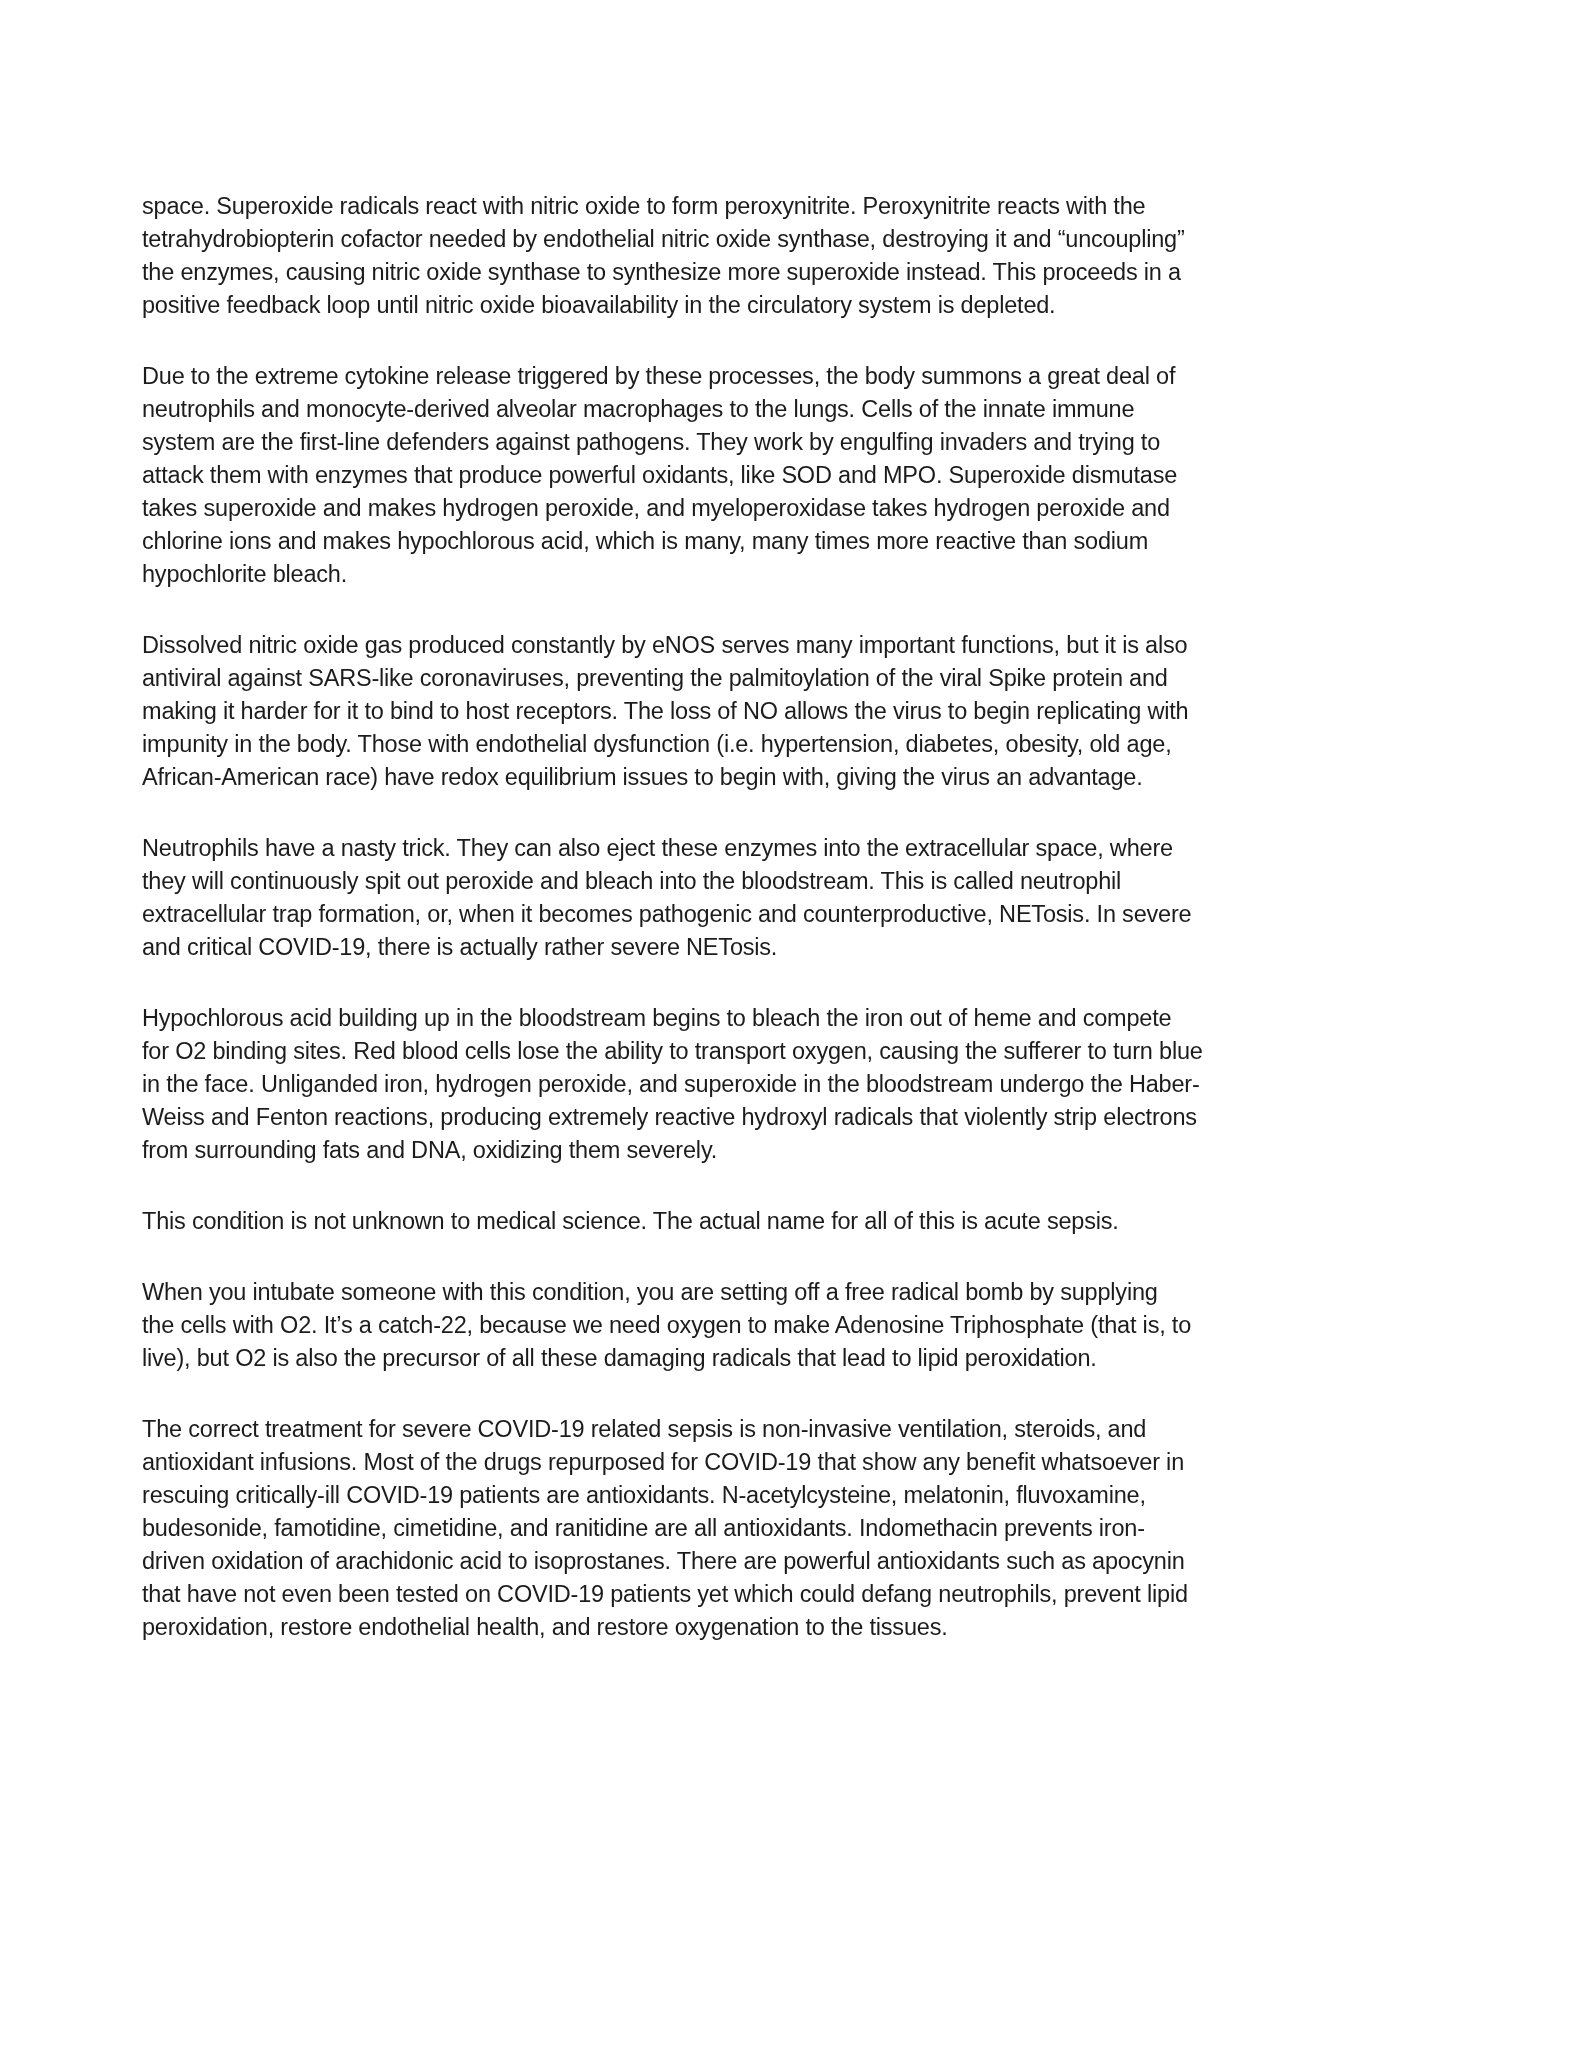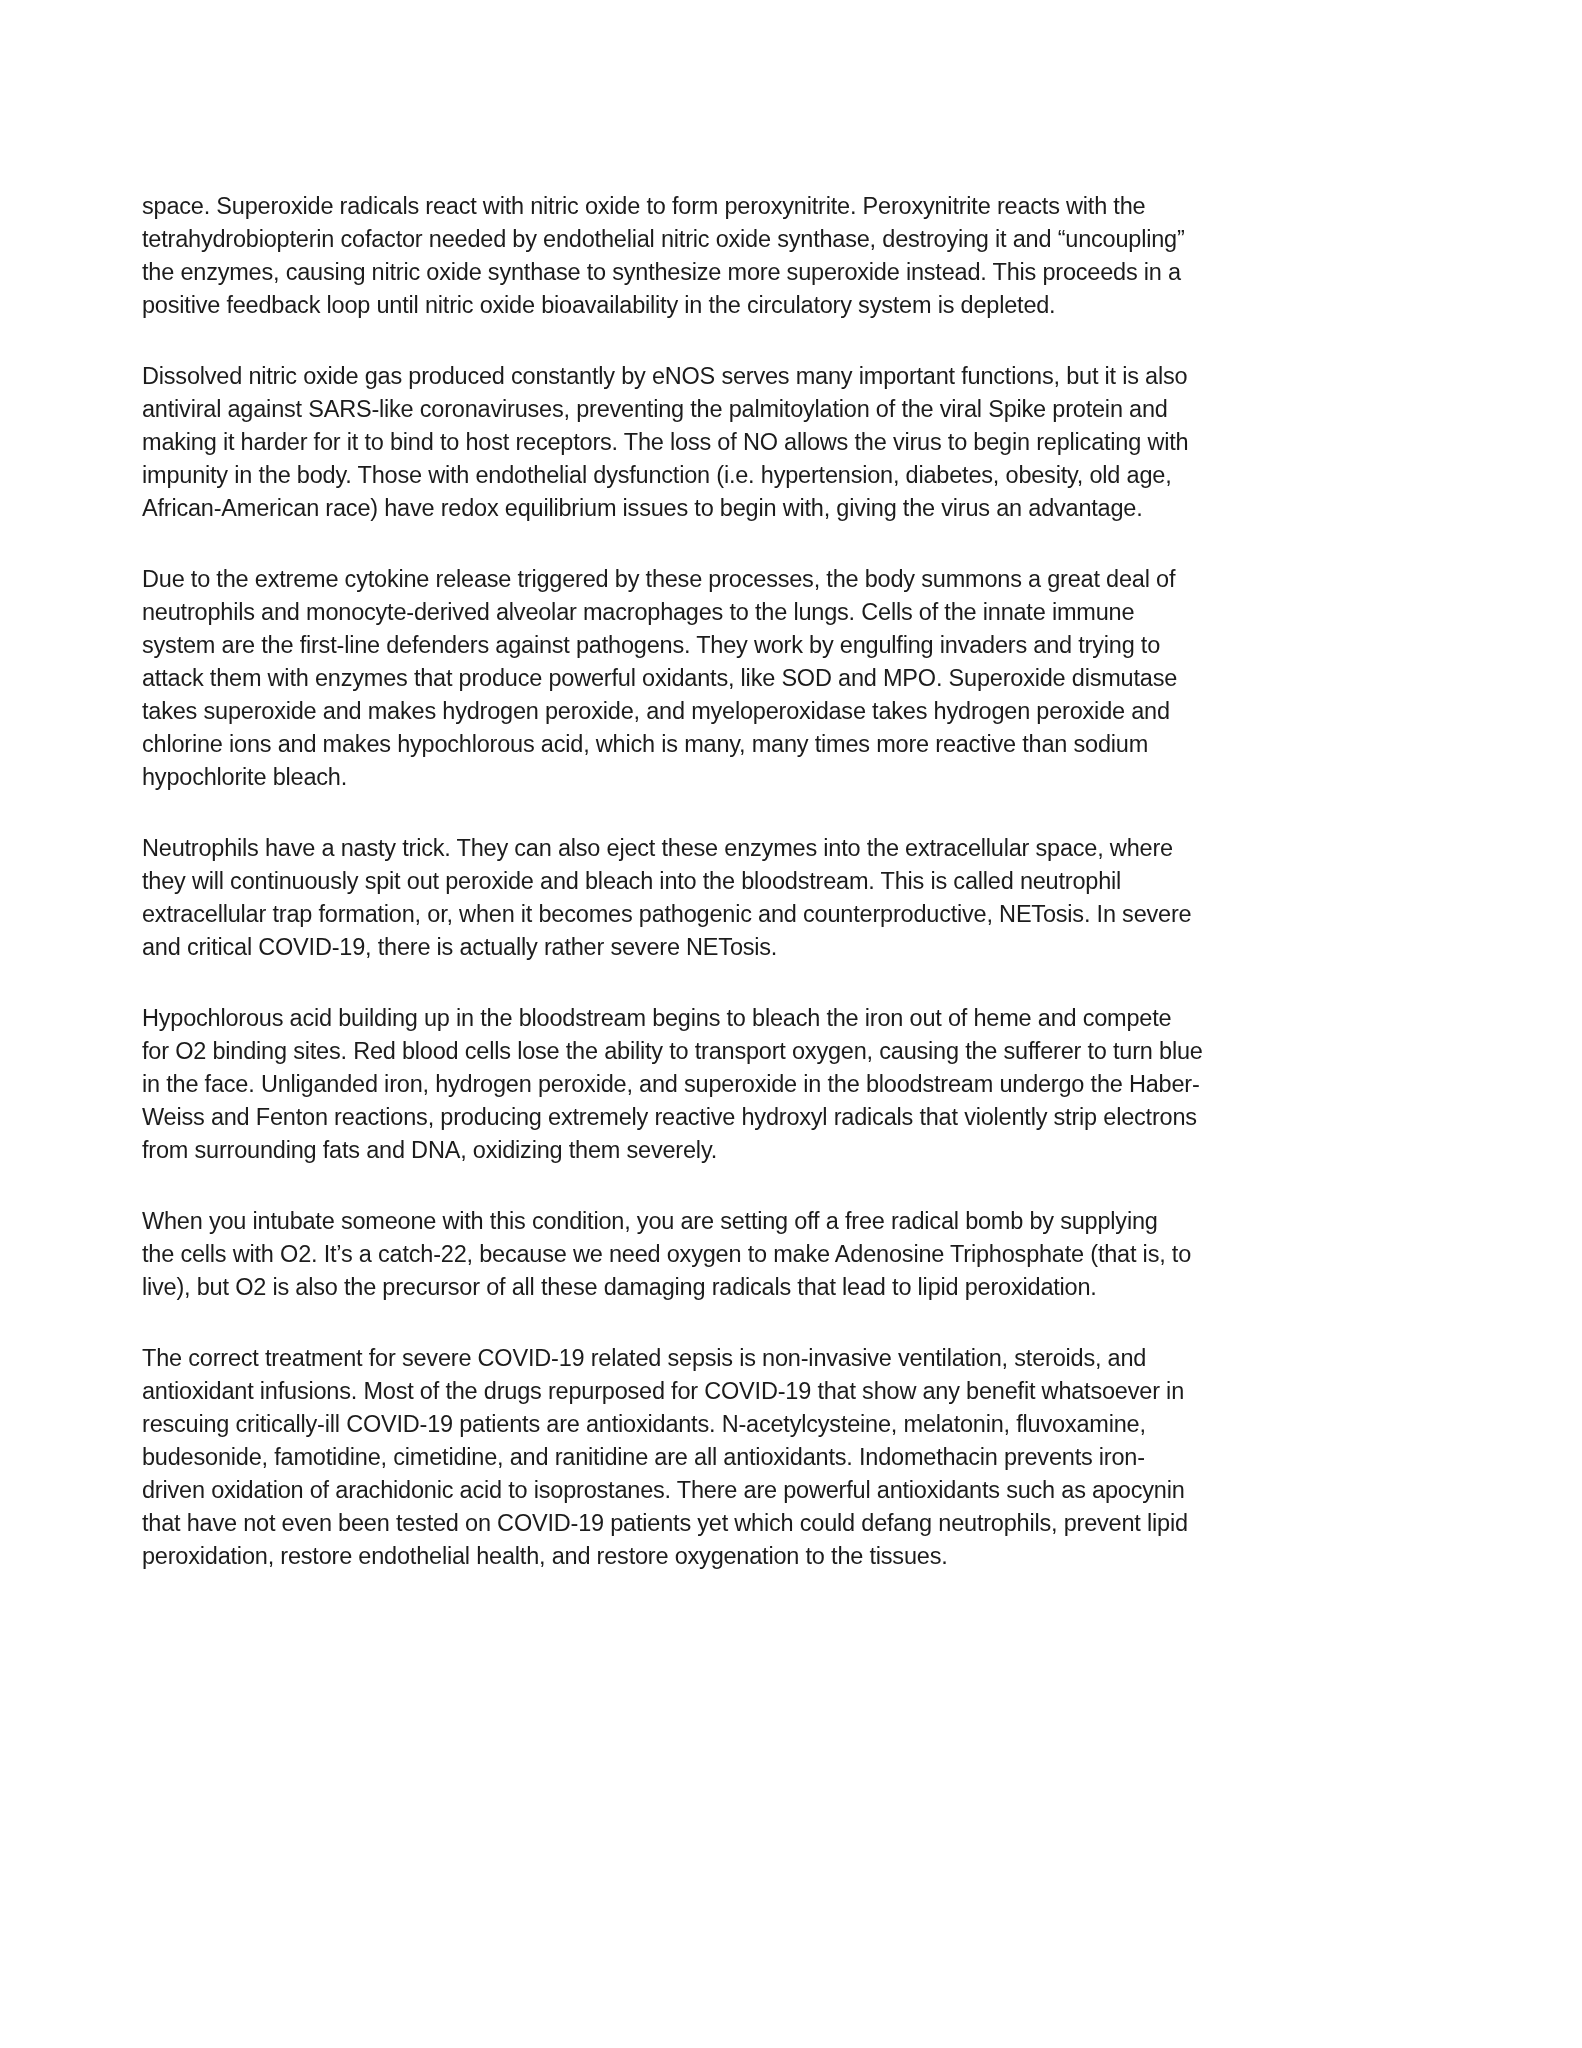--- a/index.html
+++ b/index.html
@@ -31,41 +31,42 @@
 </style>
 </head>
 <body style="background: rgb(255, 255, 255);">
 
 <div class="page">
   <div class="doc" style="color: rgb(28, 28, 28);">
       <p>space. Superoxide radicals react with nitric oxide to form peroxynitrite. Peroxynitrite reacts with the
 tetrahydrobiopterin cofactor needed by endothelial nitric oxide synthase, destroying it and “uncoupling”
 the enzymes, causing nitric oxide synthase to synthesize more superoxide instead. This proceeds in a
 positive feedback loop until nitric oxide bioavailability in the circulatory system is depleted.</p>
-      <p>Dissolved nitric oxide gas produced constantly by eNOS serves many important functions, but it is also
-antiviral against SARS-like coronaviruses, preventing the palmitoylation of the viral Spike protein and
-making it harder for it to bind to host receptors. The loss of NO allows the virus to begin replicating with
-impunity in the body. Those with endothelial dysfunction (i.e. hypertension, diabetes, obesity, old age,
-African-American race) have redox equilibrium issues to begin with, giving the virus an advantage.</p>
       <p>Due to the extreme cytokine release triggered by these processes, the body summons a great deal of
 neutrophils and monocyte-derived alveolar macrophages to the lungs. Cells of the innate immune
 system are the first-line defenders against pathogens. They work by engulfing invaders and trying to
 attack them with enzymes that produce powerful oxidants, like SOD and MPO. Superoxide dismutase
 takes superoxide and makes hydrogen peroxide, and myeloperoxidase takes hydrogen peroxide and
 chlorine ions and makes hypochlorous acid, which is many, many times more reactive than sodium
 hypochlorite bleach.</p>
+      <p>Dissolved nitric oxide gas produced constantly by eNOS serves many important functions, but it is also
+antiviral against SARS-like coronaviruses, preventing the palmitoylation of the viral Spike protein and
+making it harder for it to bind to host receptors. The loss of NO allows the virus to begin replicating with
+impunity in the body. Those with endothelial dysfunction (i.e. hypertension, diabetes, obesity, old age,
+African-American race) have redox equilibrium issues to begin with, giving the virus an advantage.</p>
       <p>Neutrophils have a nasty trick. They can also eject these enzymes into the extracellular space, where
 they will continuously spit out peroxide and bleach into the bloodstream. This is called neutrophil
 extracellular trap formation, or, when it becomes pathogenic and counterproductive, NETosis. In severe
 and critical COVID-19, there is actually rather severe NETosis.</p>
       <p>Hypochlorous acid building up in the bloodstream begins to bleach the iron out of heme and compete
 for O2 binding sites. Red blood cells lose the ability to transport oxygen, causing the sufferer to turn blue
 in the face. Unliganded iron, hydrogen peroxide, and superoxide in the bloodstream undergo the Haber-
 Weiss and Fenton reactions, producing extremely reactive hydroxyl radicals that violently strip electrons
 from surrounding fats and DNA, oxidizing them severely.</p>
+      <p>This condition is not unknown to medical science. The actual name for all of this is acute sepsis.</p>
       <p>When you intubate someone with this condition, you are setting off a free radical bomb by supplying
 the cells with O2. It’s a catch-22, because we need oxygen to make Adenosine Triphosphate (that is, to
 live), but O2 is also the precursor of all these damaging radicals that lead to lipid peroxidation.</p>
       <p>The correct treatment for severe COVID-19 related sepsis is non-invasive ventilation, steroids, and
 antioxidant infusions. Most of the drugs repurposed for COVID-19 that show any benefit whatsoever in
 rescuing critically-ill COVID-19 patients are antioxidants. N-acetylcysteine, melatonin, fluvoxamine,
 budesonide, famotidine, cimetidine, and ranitidine are all antioxidants. Indomethacin prevents iron-
 driven oxidation of arachidonic acid to isoprostanes. There are powerful antioxidants such as apocynin
 that have not even been tested on COVID-19 patients yet which could defang neutrophils, prevent lipid
 peroxidation, restore endothelial health, and restore oxygenation to the tissues.</p>

